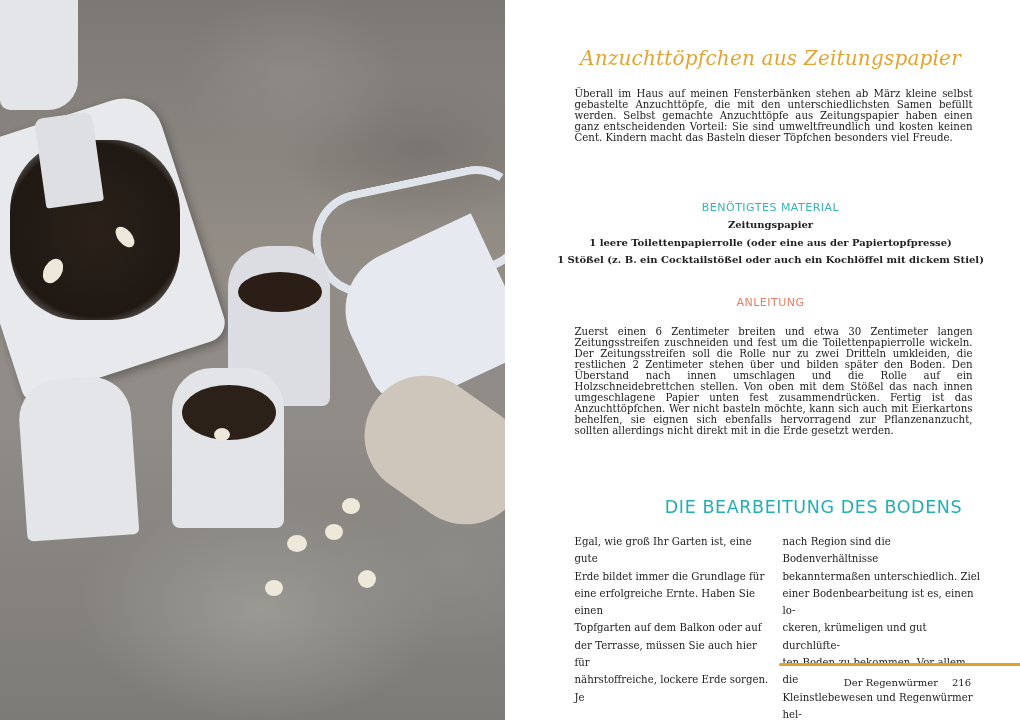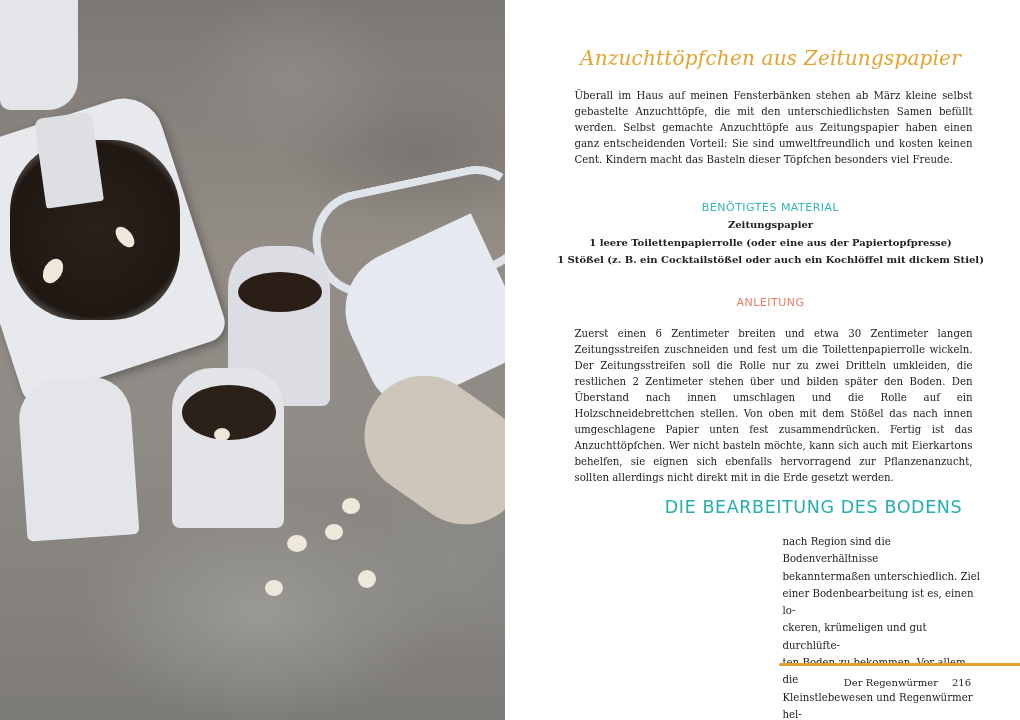--- a/index.html
+++ b/index.html
@@ -22,21 +22,21 @@
   .pot1 { left:228px; top:246px; width:102px; height:160px; background:#dcdde2; border-radius:40px 40px 8px 8px; }
   .pot1-soil { left:238px; top:272px; width:84px; height:40px; background:#2a1e16; border-radius:50%; }
   .pot2 { left:22px; top:378px; width:112px; height:160px; background:#e4e5e8; border-radius:40px 40px 6px 6px; transform:rotate(-4deg); }
   .pot3 { left:172px; top:368px; width:112px; height:160px; background:#e3e4e7; border-radius:40px 40px 8px 8px; }
   .pot3-soil { left:182px; top:385px; width:94px; height:55px; background:#2c2118; border-radius:50%; }
   .pot4 { left:350px; top:240px; width:160px; height:150px; background:#e6eaf0; border-radius:60px 0 8px 40px; transform:rotate(-25deg); }
   .roll { left:360px; top:390px; width:170px; height:120px; background:#cfc6bb; border-radius:60px; transform:rotate(35deg); }
   .scissors { left:312px; top:178px; width:200px; height:90px; border:8px solid #dfe3ea; border-radius:50px; transform:rotate(-12deg); border-right-color:transparent; }
   .text-page { position:relative; width:510px; height:704px; background:#fff;margin-left:11px; }
   .title { position:absolute; left:0; width:510px; top:46px; text-align:center; font-family:"DejaVu Serif", serif; font-style:italic; font-size:20px; color:#e3a330; letter-spacing:0.2px; }
-  .body { position:absolute; left:59px; width:398px; font-family:"DejaVu Serif", serif; font-size:10.2px; color:#222; line-height:16px; text-align:justify; }
+  .body { position:absolute; left:59px; width:398px; font-family:"DejaVu Serif", serif; font-size:10.2px; color:#222; line-height:11px; text-align:justify; }
   .body p { margin:0; }
   .intro { top:88px; }
   .heading { position:absolute; left:0; width:510px; text-align:center; font-family:"DejaVu Sans", sans-serif; font-size:11px; letter-spacing:0.5px; }
   .material-heading { top:201px; color:#35b5b8; }
   .material-list { position:absolute; left:0; width:510px; top:216px; text-align:center; font-family:"DejaVu Serif", serif; font-weight:bold; font-size:10px; color:#222; line-height:17.5px; }
   .instr-heading { top:296px; color:#ea7e64; }
   .instr { top:326px; }
   .section-title { position:absolute; left:0; width:510px; top:497px; text-align:center; font-family:"DejaVu Sans", sans-serif; font-size:17.5px; color:#25aeb2; letter-spacing:0.6px;padding-left:43px; }
   .col { position:absolute; top:533px; font-family:"DejaVu Serif", serif; font-size:10.2px; color:#222; line-height:17.3px; }
   .col p { margin:0; white-space:pre-line; }
@@ -87,20 +87,28 @@
       <div>1 Stößel (z. B. ein Cocktailstößel oder auch ein Kochlöffel mit dickem Stiel)</div>
     </div>
 
     <div class="heading instr-heading">ANLEITUNG</div>
     <div class="body instr">
       <p>Zuerst einen 6 Zentimeter breiten und etwa 30 Zentimeter langen Zeitungsstreifen zuschneiden und fest um die Toilettenpapierrolle wickeln. Der Zeitungsstreifen soll die Rolle nur zu zwei Dritteln umkleiden, die restlichen 2 Zentimeter stehen über und bilden später den Boden. Den Überstand nach innen umschlagen und die Rolle auf ein Holzschneidebrettchen stellen. Von oben mit dem Stößel das nach innen umgeschlagene Papier unten fest zusammendrücken. Fertig ist das Anzuchttöpfchen. Wer nicht basteln möchte, kann sich auch mit Eierkartons behelfen, sie eignen sich ebenfalls hervorragend zur Pflanzenanzucht, sollten allerdings nicht direkt mit in die Erde gesetzt werden.</p>
     </div>
 
     <div class="section-title">DIE BEARBEITUNG DES BODENS</div>
 
+    <div class="col col-1">
+      <p>Egal, wie groß Ihr Garten ist, eine gute
+Erde bildet immer die Grundlage für
+eine erfolgreiche Ernte. Haben Sie einen
+Topfgarten auf dem Balkon oder auf
+der Terrasse, müssen Sie auch hier für
+nährstoffreiche, lockere Erde sorgen. Je</p>
+    </div>
     <div class="col col-2">
       <p>nach Region sind die Bodenverhältnisse
 bekanntermaßen unterschiedlich. Ziel
 einer Bodenbearbeitung ist es, einen lo-
 ckeren, krümeligen und gut durchlüfte-
 ten Boden zu bekommen. Vor allem die
 Kleinstlebewesen und Regenwürmer hel-</p>
     </div>
 
     <div class="rule"></div>

